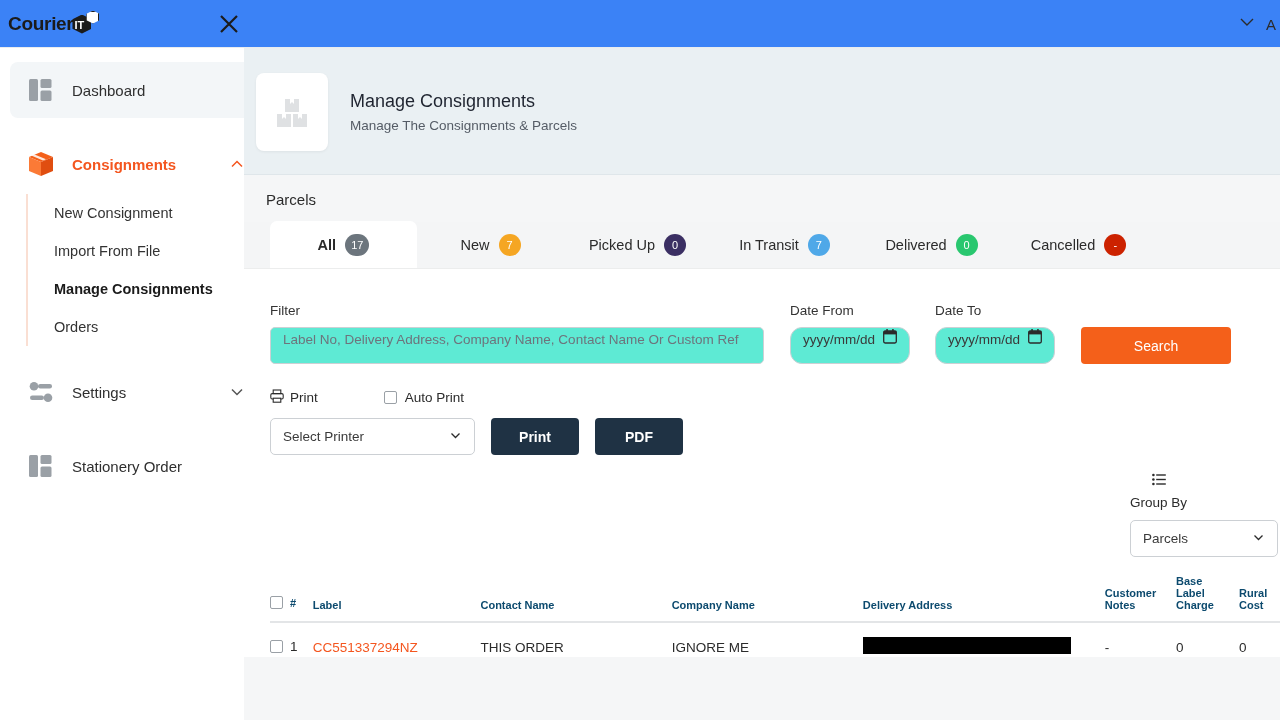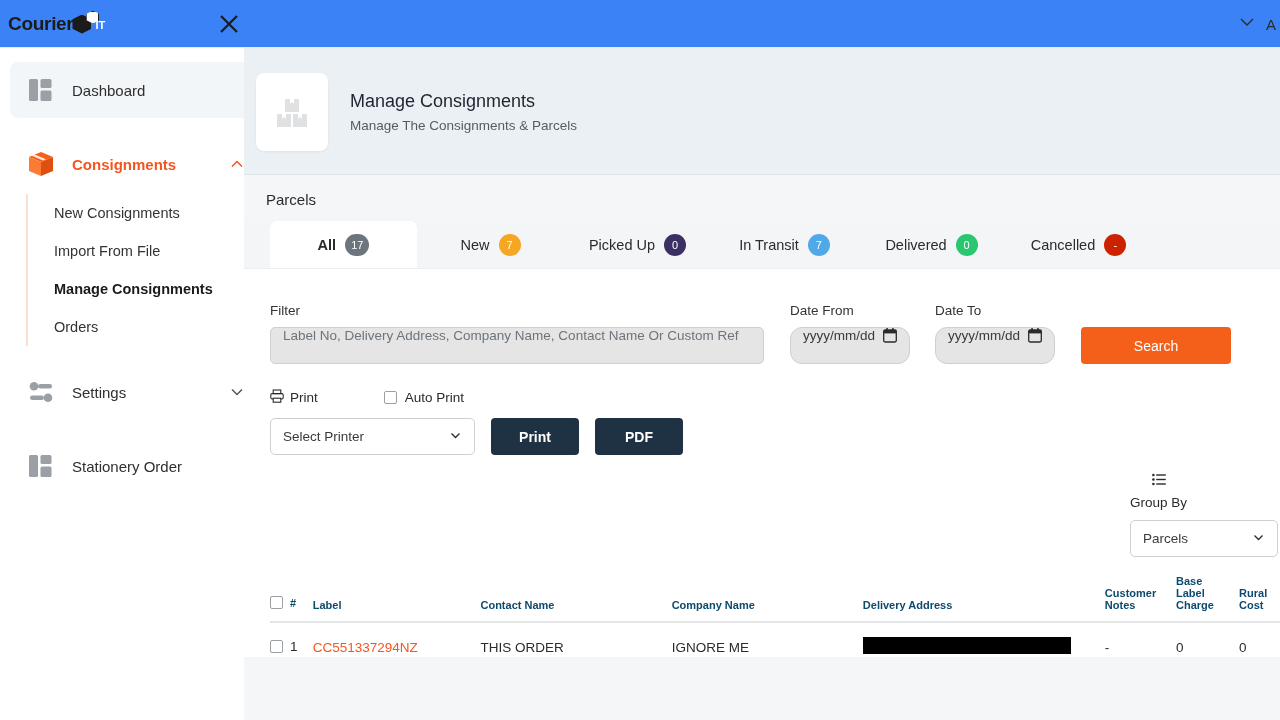--- a/index.html
+++ b/index.html
@@ -28,21 +28,21 @@
   .brand-cube {
     position: relative; margin-left: -1px; width: 30px; height: 26px;
   }
   .cube-main {
     position: absolute; left: 0; top: 4px;
     width: 19px; height: 19px; background: #1b1b1b;
     clip-path: polygon(50% 0%, 100% 25%, 100% 75%, 50% 100%, 0% 75%, 0% 25%);
   }
   .cube-it {
     position: absolute; left: 2px; top: 8px;
-    font-size: 11px; font-weight: bold; color: #ffffff; padding-left: 21px;
+    font-size: 11px; font-weight: bold; color: #ffffff;
   }
   .cube-small {
     position: absolute; left: 14px; top: 0px;
     width: 13px; height: 13px;
     border: 1.6px solid #1b1b1b; background: #ffffff;
     clip-path: polygon(50% 0%, 100% 25%, 100% 75%, 50% 100%, 0% 75%, 0% 25%);
   }
   .close-x {
     width: 30px; height: 30px; margin-left: 16px;
     display: flex; align-items: center; justify-content: center;
@@ -147,23 +147,23 @@
   }
 
   .body { background: #ffffff; padding: 20px 0 0 0; }
 
   .filter-row {
     display: flex; align-items: flex-end; padding: 0 0 0 26px; gap: 0;
   }
   .fld-label { font-size: 13.5px; color: #333333; margin-bottom: 9px; }
   .txt-input {
     height: 37px; border: 1px solid #ccd0d4; border-radius: 5px;
-    background: #e5e5e5; font-size: 13.5px; color: #6d747c;
-    padding: 0 12px; font-family: "Liberation Sans", sans-serif;
-    display: flex; align-items: flex-start;
+    background: #5eead4; font-size: 13.5px; color: #6d747c;
+    padding: 16px 12px; font-family: "Liberation Sans", sans-serif;
+    display: flex; align-items: flex-end;
   }
   .date-input {
     width: 120px; justify-content: space-between; color: #3a3a3a; border-radius: 12px;
   }
   .cal-ico { color: #2b2b2b; }
   .btn-search {
     height: 37px; width: 150px; background: #f4601a; color: #ffffff;
     font-size: 14px; border: none; border-radius: 4px; cursor: pointer;
     font-family: "Liberation Sans", sans-serif;
     margin-top: 38px;
@@ -275,21 +275,21 @@
     <span class="side-label">Consignments</span>
     <span class="chev">
       <svg width="16" height="16" viewBox="0 0 16 16">
         <path d="M3 10.5 L8 5.5 L13 10.5" stroke="#f4561f" stroke-width="1.5" fill="none"></path>
       </svg>
     </span>
   </div>
 
   <div class="sub-wrap">
     <div class="sub-item">
-      <span>New Consignments</span>
+      <span>New Consignment</span>
     </div>
     <div class="sub-item">
       <span>Import From File</span>
     </div>
     <div class="sub-item current">
       <span>Manage Consignments</span>
     </div>
     <div class="sub-item">
       <span>Orders</span>
     </div>

